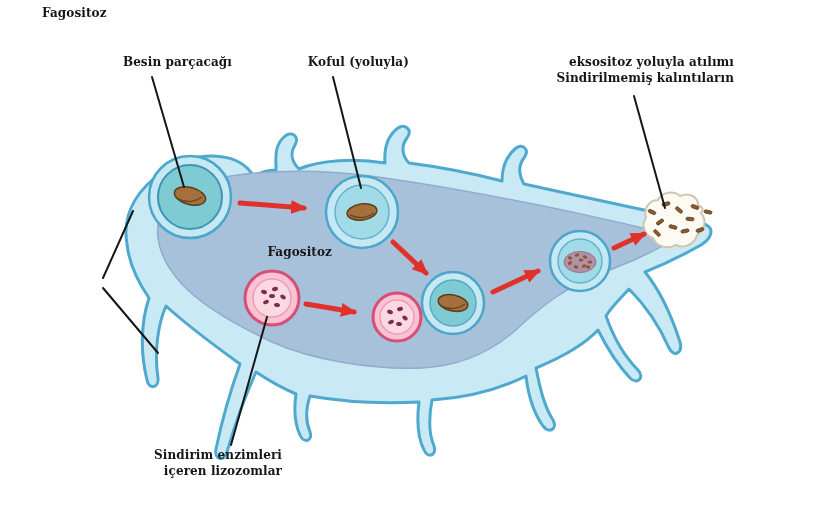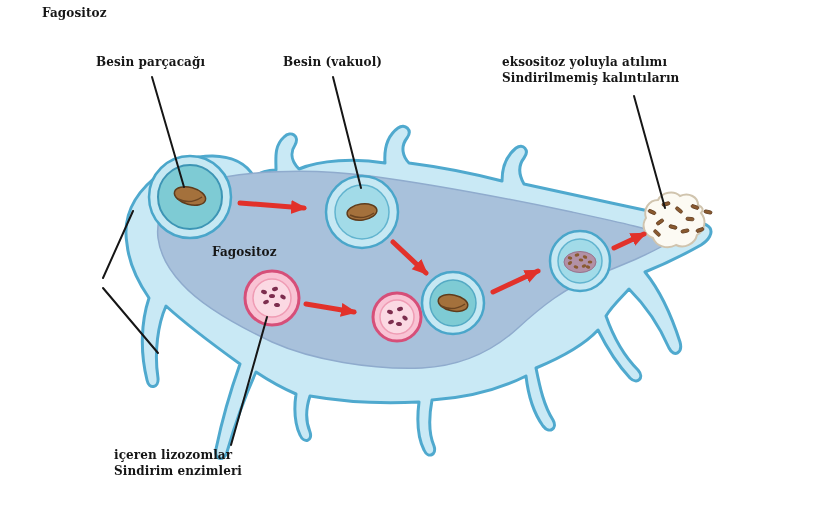--- a/index.html
+++ b/index.html
@@ -6,21 +6,21 @@
   body { background:#ffffff; }
   .stage {
     position:relative; width:825px; height:507px; background:#ffffff;
     font-family:"DejaVu Serif","Liberation Serif",serif; overflow:hidden;
   }
   .stage svg { position:absolute; left:0; top:0; }
   .lbl {
     position:absolute; font-weight:700; font-size:12px; color:#161616;
     line-height:1.3; letter-spacing:.1px;
   }
-  .center { text-align:left; }
+  .center { text-align:right; }
 </style>
 </head>
 <body>
 
 <div class="stage">
 
   <svg width="825" height="507" viewBox="0 0 825 507">
     <defs>
       <marker id="ah" markerUnits="userSpaceOnUse" markerWidth="18" markerHeight="16" refX="13" refY="7" orient="auto">
         <path d="M0,0 L16,7 L0,14 Z" fill="#e2312a"></path>
@@ -174,28 +174,28 @@
       <line x1="103" y1="278" x2="133" y2="211"></line>
       <line x1="103" y1="288" x2="158" y2="353"></line>
       <line x1="231" y1="445" x2="267" y2="317"></line>
     </g>
   </svg>
 
   <div class="lbl" style="left:42px;top:6px">Fagositoz</div>
 
   <div class="lbl center" style="left:96px;top:55px;width:136px">Besin parçacağı</div>
 
-  <div class="lbl center" style="left:283px;top:55px;width:126px">Besin (vakuol)</div>
+  <div class="lbl center" style="left:283px;top:55px;width:126px">Koful (yoluyla)</div>
 
   <div class="lbl center" style="left:502px;top:55px;width:232px">
     <div>eksositoz yoluyla atılımı</div>
     <div>Sindirilmemiş kalıntıların</div>
   </div>
 
 
   <div class="lbl center" style="left:212px;top:245px;width:120px">Fagositoz</div>
 
   <div class="lbl center" style="left:114px;top:448px;width:168px">
+    <div>Sindirim enzimleri</div>
     <div>içeren lizozomlar</div>
-    <div>Sindirim enzimleri</div>
   </div>
 
 </div>
 
 </body></html>

